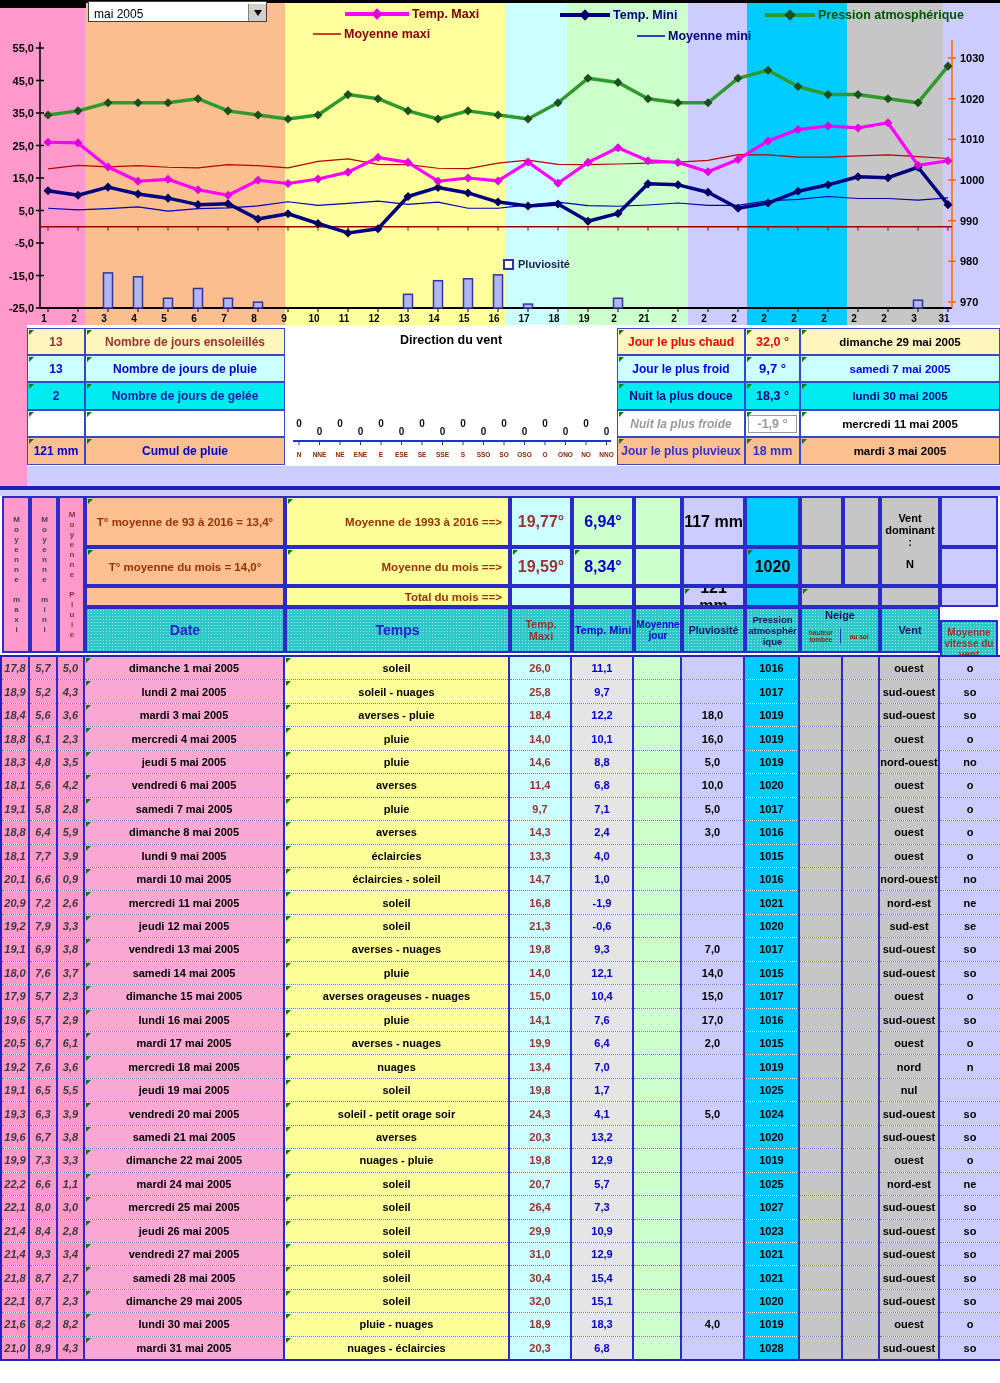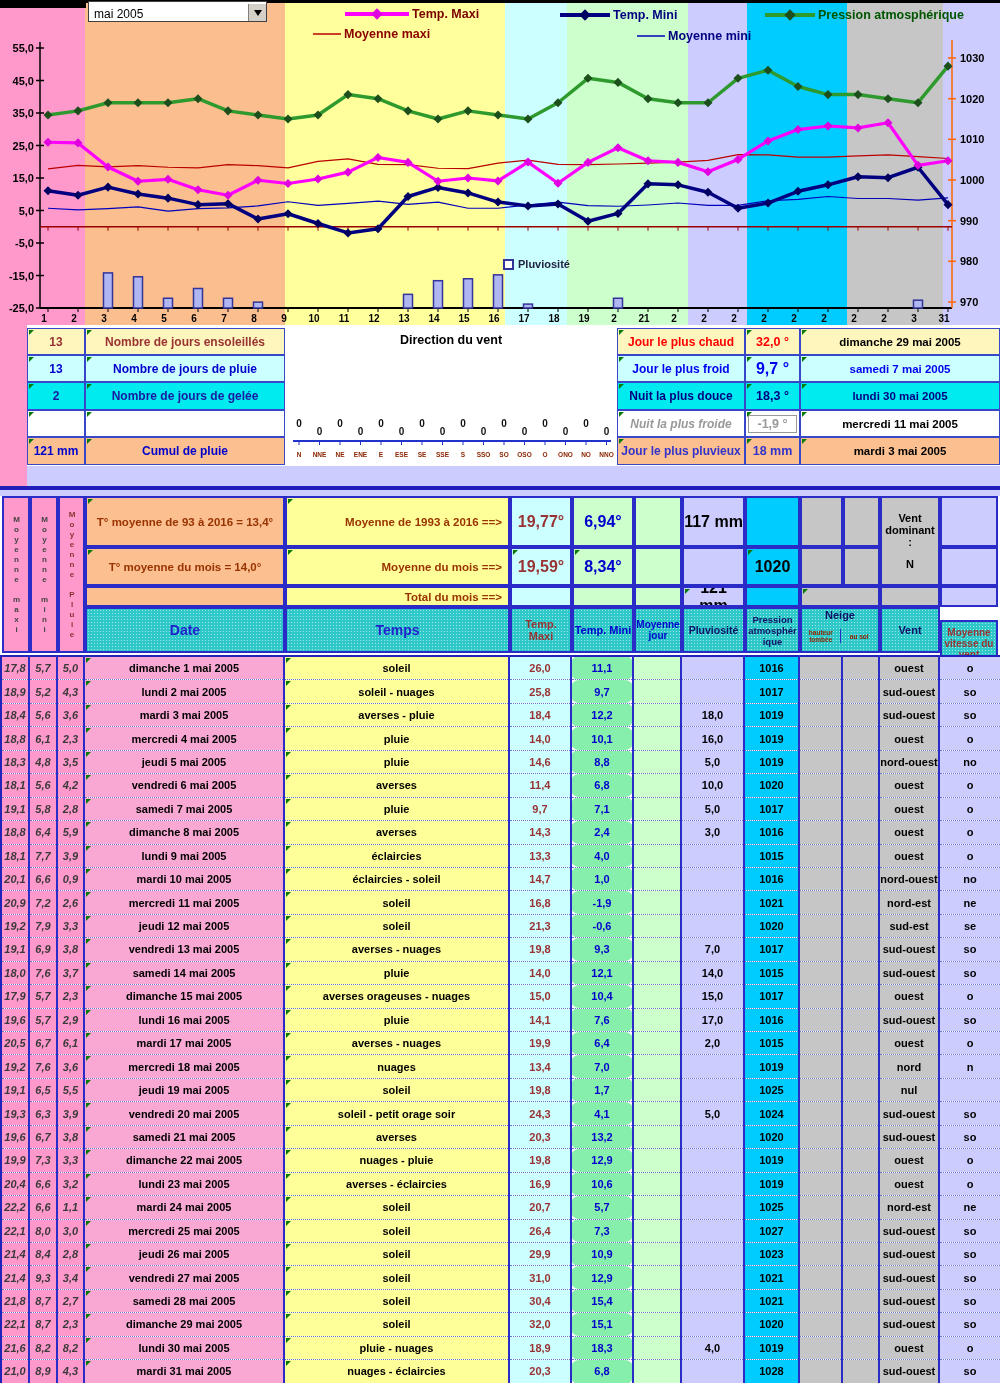--- a/index.html
+++ b/index.html
@@ -50,21 +50,21 @@
   #table-wrap{left:0;top:655px;width:1000px;height:728px;overflow:hidden;}
   table.grid{border-collapse:collapse;table-layout:fixed;width:1000px;}
   table.grid td{border-right:2px solid #2B2BC8;border-bottom:1px dotted #6677CC;
       height:22.45px;padding:0;text-align:center;font-weight:bold;font-size:11px;
       white-space:nowrap;overflow:hidden;position:relative;}
   table.grid{border:2px solid #2222BB;}
   td.c-mm,td.c-mi,td.c-mp{background:#FF99CC;font-style:italic;font-size:10px;color:#3A3A3A;}
   td.c-date{background:#f9a8d4;color:#000;}
   td.c-temps{background:#FFFF99;color:#000;}
   td.c-tmax{background:#CCFFFF;color:#993333;}
-  td.c-tmin{background:#86efac;color:#0000CC;border-radius:8px;}
+  td.c-tmin{background:#e5e5e5;color:#0000CC;}
   td.c-moyj{background:#CCFFCC;}
   td.c-pluie{background:#CCCCFF;color:#000;}
   td.c-press{background:#00CCFF;color:#000;}
   td.c-neige{background:#C6C6C6;}
   td.c-vent{background:#C6C6C6;color:#000;font-size:10px;}
   td.c-vit{background:#CCCCFF;color:#000;}
 </style>
 </head>
 <body>
 
@@ -440,21 +440,21 @@
           <line x1="321.5" y1="40" x2="321.5" y2="44" stroke="#2233CC" stroke-width="1"></line>
           <text x="321.5" y="34" text-anchor="middle" font-size="10" font-weight="bold" fill="#111">0</text>
           <text x="321.5" y="56" text-anchor="middle" font-size="6.5" font-weight="bold" fill="#8B2500">NNO</text>
         </svg>
     </div>
     <div id="right-stats">
         <div class="stat-cell cmt" style="left: 617px; top: 3px; width: 128px; height: 27px; background: rgb(255, 246, 190); color: rgb(255, 0, 0); font-size: 12px;">Jour le plus chaud</div>
         <div class="stat-cell cmt" style="left: 745px; top: 3px; width: 55px; height: 27px; background: rgb(255, 246, 190); color: rgb(255, 0, 0); font-size: 12.5px;">32,0 °</div>
         <div class="stat-cell cmt" style="left: 800px; top: 3px; width: 200px; height: 27px; background: rgb(255, 246, 190); color: rgb(0, 0, 0); font-size: 11.5px;">dimanche 29 mai 2005</div>
         <div class="stat-cell cmt" style="left: 617px; top: 30px; width: 128px; height: 27px; background: rgb(204, 255, 255); color: rgb(0, 0, 238); font-size: 12px;">Jour le plus froid</div>
-        <div class="stat-cell cmt" style="left: 745px; top: 30px; width: 55px; height: 27px; background: rgb(204, 255, 255); color: rgb(0, 0, 238); font-size: 16px;">9,7 °</div>
+        <div class="stat-cell cmt" style="left: 745px; top: 30px; width: 55px; height: 27px; background: rgb(204, 255, 255); color: rgb(0, 0, 238); font-size: 13px;">9,7 °</div>
         <div class="stat-cell cmt" style="left: 800px; top: 30px; width: 200px; height: 27px; background: rgb(204, 255, 255); color: rgb(0, 0, 238); font-size: 11.5px;">samedi 7 mai 2005</div>
         <div class="stat-cell cmt" style="left: 617px; top: 57px; width: 128px; height: 28px; background: rgb(0, 235, 240); color: rgb(0, 0, 128); font-size: 12px;">Nuit la plus douce</div>
         <div class="stat-cell cmt" style="left: 745px; top: 57px; width: 55px; height: 28px; background: rgb(0, 235, 240); color: rgb(0, 0, 128); font-size: 12.5px;">18,3 °</div>
         <div class="stat-cell cmt" style="left: 800px; top: 57px; width: 200px; height: 28px; background: rgb(0, 235, 240); color: rgb(0, 0, 128); font-size: 11.5px;">lundi 30 mai 2005</div>
         <div class="stat-cell cmt" style="left: 617px; top: 85px; width: 128px; height: 27px; background: rgb(255, 255, 255); color: rgb(153, 153, 153); font-size: 12px; font-style: italic;">Nuit la plus froide</div>
         <div class="stat-cell cmt" style="left: 745px; top: 85px; width: 55px; height: 27px; background: rgb(255, 255, 255); color: rgb(153, 153, 153); font-size: 12.5px;">
           <span style="border: 1px solid rgb(153, 153, 153); padding: 1px 8px; background: rgb(255, 255, 255);">-1,9 °</span>
         </div>
         <div class="stat-cell cmt" style="left: 800px; top: 85px; width: 200px; height: 27px; background: rgb(255, 255, 255); color: rgb(0, 0, 0); font-size: 11.5px;">mercredi 11 mai 2005</div>
         <div class="stat-cell cmt" style="left: 617px; top: 112px; width: 128px; height: 28px; background: rgb(251, 191, 144); color: rgb(51, 51, 204); font-size: 12px;">Jour le plus pluvieux</div>
@@ -892,36 +892,20 @@
             <td class="c-tmin">12,9</td>
             <td class="c-moyj"></td>
             <td class="c-pluie"></td>
             <td class="c-press">1019</td>
             <td class="c-neige"></td>
             <td class="c-neige"></td>
             <td class="c-vent">ouest</td>
             <td class="c-vit">o</td>
           </tr>
           <tr>
-            <td class="c-mm">20,4</td>
-            <td class="c-mi">6,6</td>
-            <td class="c-mp">3,2</td>
-            <td class="c-date cmt">lundi 23 mai 2005</td>
-            <td class="c-temps cmt">averses - éclaircies</td>
-            <td class="c-tmax">16,9</td>
-            <td class="c-tmin">10,6</td>
-            <td class="c-moyj"></td>
-            <td class="c-pluie"></td>
-            <td class="c-press">1019</td>
-            <td class="c-neige"></td>
-            <td class="c-neige"></td>
-            <td class="c-vent">ouest</td>
-            <td class="c-vit">o</td>
-          </tr>
-          <tr>
             <td class="c-mm">22,2</td>
             <td class="c-mi">6,6</td>
             <td class="c-mp">1,1</td>
             <td class="c-date cmt">mardi 24 mai 2005</td>
             <td class="c-temps cmt">soleil</td>
             <td class="c-tmax">20,7</td>
             <td class="c-tmin">5,7</td>
             <td class="c-moyj"></td>
             <td class="c-pluie"></td>
             <td class="c-press">1025</td>

